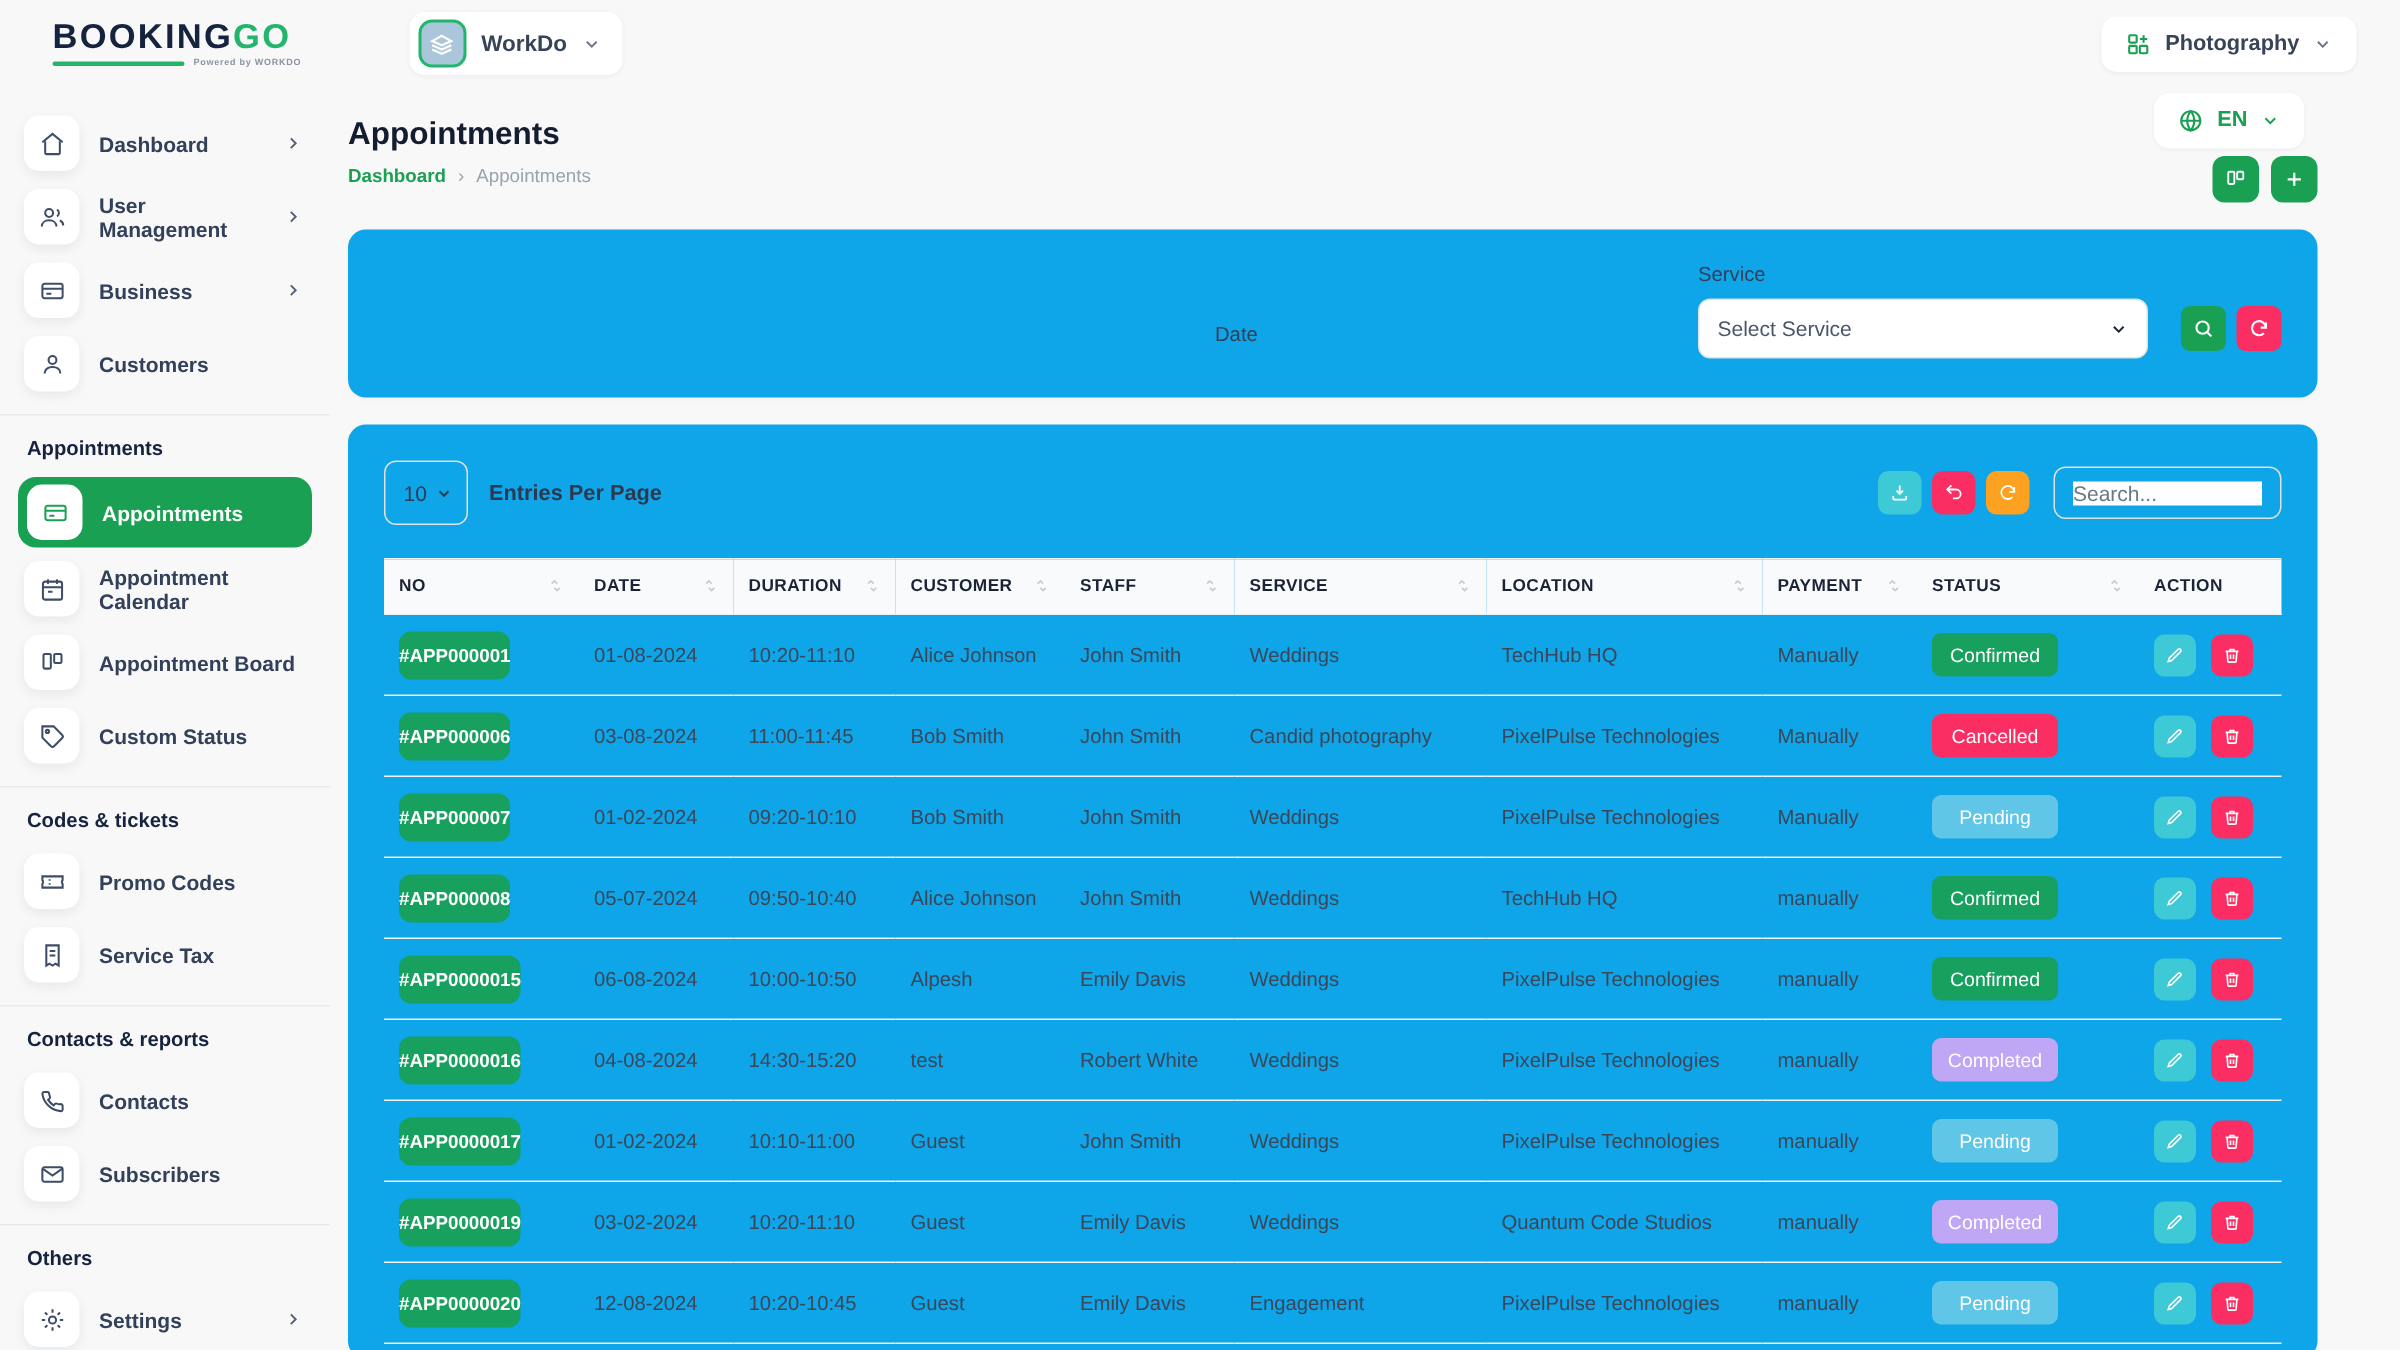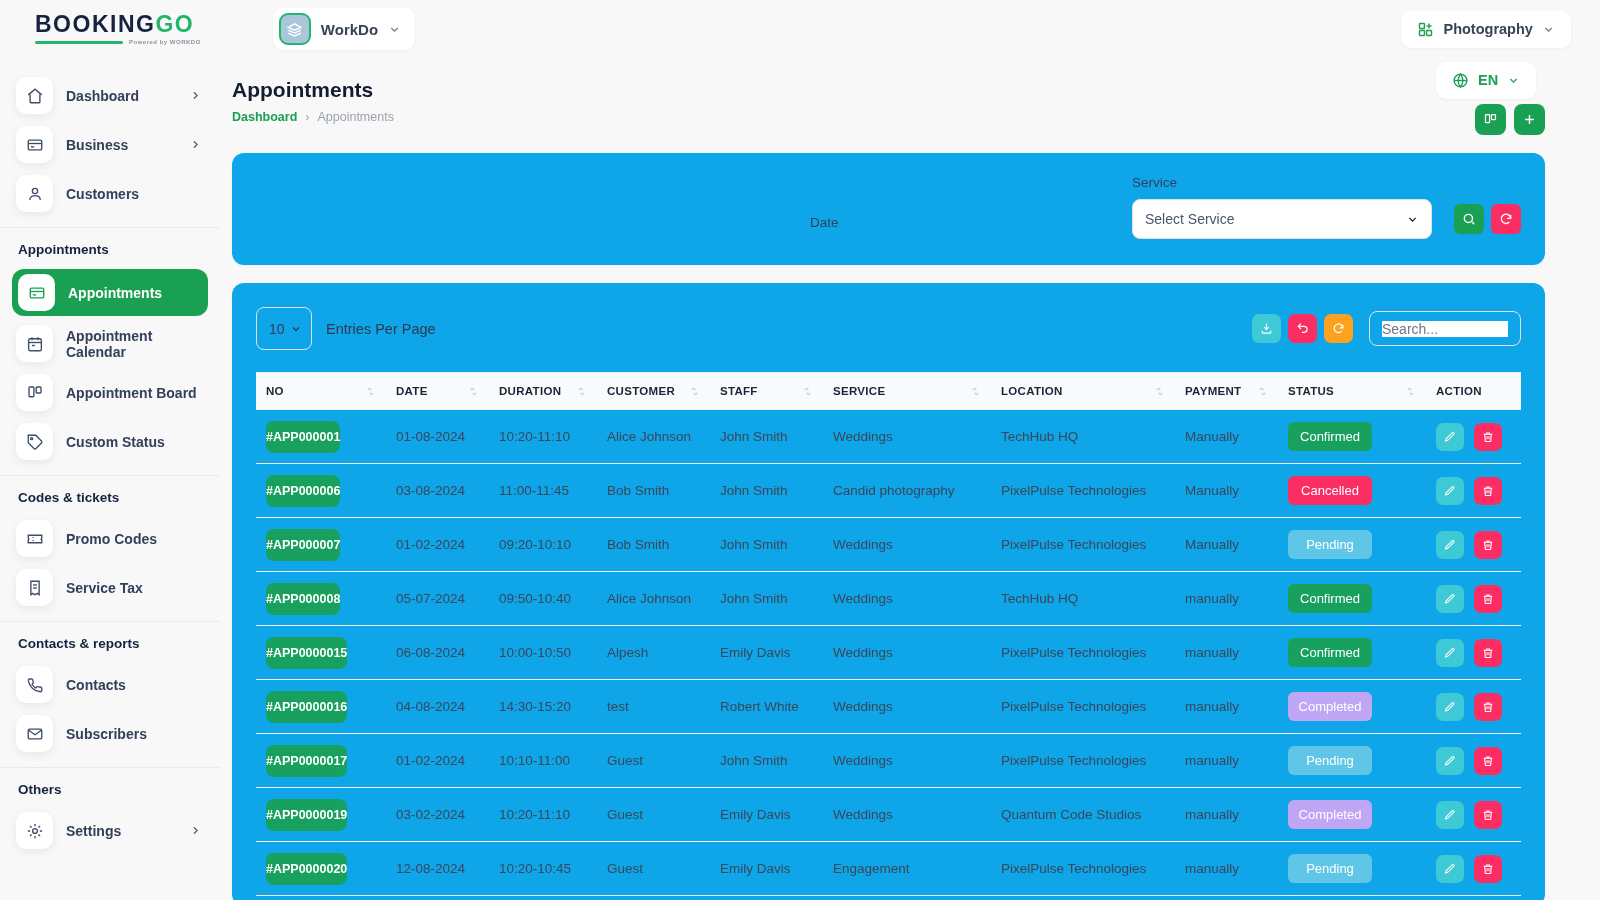--- a/index.html
+++ b/index.html
@@ -73,33 +73,33 @@
   .btn-pink { background:#fb2e63; }
   .btn-cyan { background:#3ec9d6; }
   .btn-orange { background:#fca120; }
 
   
   .table-card { margin-top:18px; padding:24px 24px 10px; min-height:620px; }
   .table-controls { display:flex; align-items:center; }
   .entries-select { width:56px; height:43px; border:1px solid #dde1e6; border-radius:8px;
                     display:flex; align-items:center; justify-content:space-between;
                     padding:0 9px 0 12px; font-size:14px; color:#2f3c54; cursor:pointer; }
-  .entries-label { margin-left:14px; font-size:14.5px; font-weight:normal; color:#2c3950; }
+  .entries-label { margin-left:14px; font-size:14.5px; font-weight:bold; color:#2c3950; }
   .controls-right { margin-left:auto; display:flex; align-items:center; gap:7px; }
   .mini-btn.sq28 { width:29px; height:29px; border-radius:7px; }
   .search-box { width:152px; height:35px; border:1px solid #dde1e6; border-radius:8px;
                 margin-left:9px; padding:0 12px; display:flex; align-items:center; }
   .search-box input { width:100%; border:none; outline:none; font-size:14px; color:#49566b;
                       font-family:"Liberation Sans", sans-serif; }
   .search-box input::placeholder { color:#6a7689; }
 
   table { width:100%; border-collapse:collapse; margin-top:22px; }
   thead th { background:#f9fafb; border-top:1px solid #eef0f3; border-bottom:1px solid #eef0f3;
              padding:12px 10px; text-align:left; }
-  .th-wrap { display:flex; align-items:flex-end; justify-content:space-between; }
+  .th-wrap { display:flex; align-items:flex-start; justify-content:space-between; }
   .th-label { font-size:11.5px; font-weight:bold; letter-spacing:.3px; color:#1b2437; }
   .sort-ic { color:#c6ccd6; display:flex; }
   tbody td { padding:10px 10px; border-bottom:1px solid #f0f2f5; font-size:13.5px; color:#3a4759;
              height:54px; }
   .no-badge { display:inline-block; background:#17a05e; color:#fff; font-size:12.5px; font-weight:bold;
               padding:9px 0; border-radius:8px; cursor:pointer; }
   .status-badge { display:inline-block; min-width:84px; text-align:center; color:#fff;
                   font-size:13px; padding:7px 10px; border-radius:6px; }
   .act-btn { width:28px; height:28px; border:none; border-radius:7px; color:#fff; cursor:pointer;
              display:inline-flex; align-items:center; justify-content:center; margin-right:6px; }
@@ -188,20 +188,36 @@
         </svg>
     </span>
     <span class="side-label">Dashboard</span>
     <span class="side-chevron">
         <svg width="13" height="13" viewBox="0 0 24 24" fill="none" stroke="currentColor" stroke-width="2.4">
           <polyline points="9 6 15 12 9 18"></polyline>
         </svg>
       </span>
   </div>
 
+  <div class="side-item">
+    <span class="icon-box">
+      <svg width="18" height="18" viewBox="0 0 24 24" fill="none" stroke="currentColor" stroke-width="1.8">
+          <circle cx="9" cy="8" r="3.5"></circle>
+          <path d="M2.5 20c0-3.5 3-5.5 6.5-5.5s6.5 2 6.5 5.5"></path>
+          <path d="M16 5a3.5 3.5 0 0 1 0 6"></path>
+          <path d="M18.5 14.7c2 .8 3 2.3 3 4.3"></path>
+        </svg>
+    </span>
+    <span class="side-label">User Management</span>
+    <span class="side-chevron">
+        <svg width="13" height="13" viewBox="0 0 24 24" fill="none" stroke="currentColor" stroke-width="2.4">
+          <polyline points="9 6 15 12 9 18"></polyline>
+        </svg>
+      </span>
+  </div>
 
   <div class="side-item">
     <span class="icon-box">
       <svg width="18" height="18" viewBox="0 0 24 24" fill="none" stroke="currentColor" stroke-width="1.8">
           <rect x="3" y="5.5" width="18" height="13" rx="2"></rect>
           <line x1="3" y1="10" x2="21" y2="10"></line>
           <line x1="6.5" y1="14.5" x2="11" y2="14.5"></line>
         </svg>
     </span>
     <span class="side-label">Business</span>

